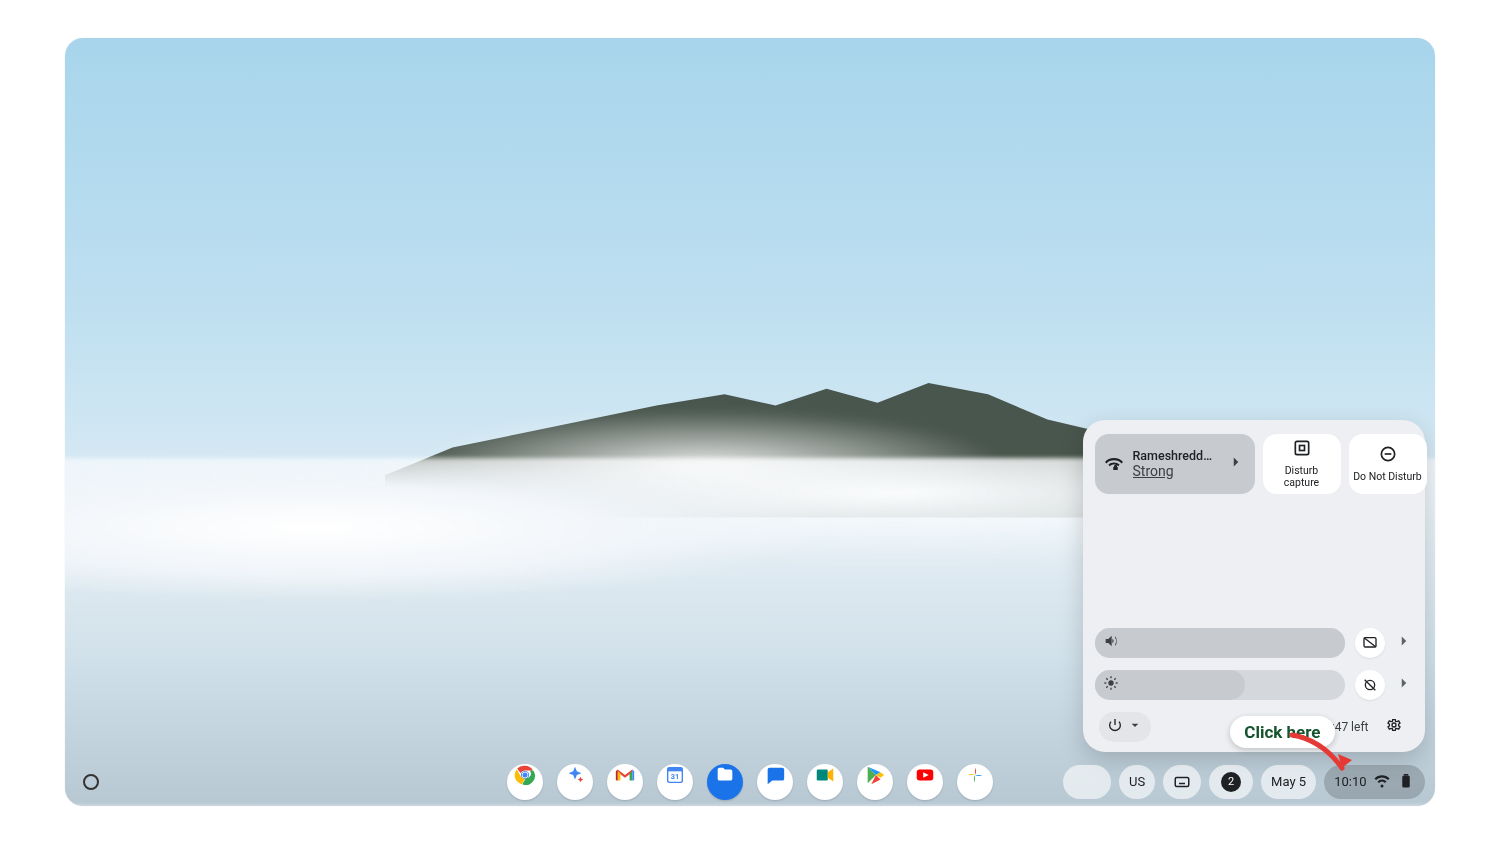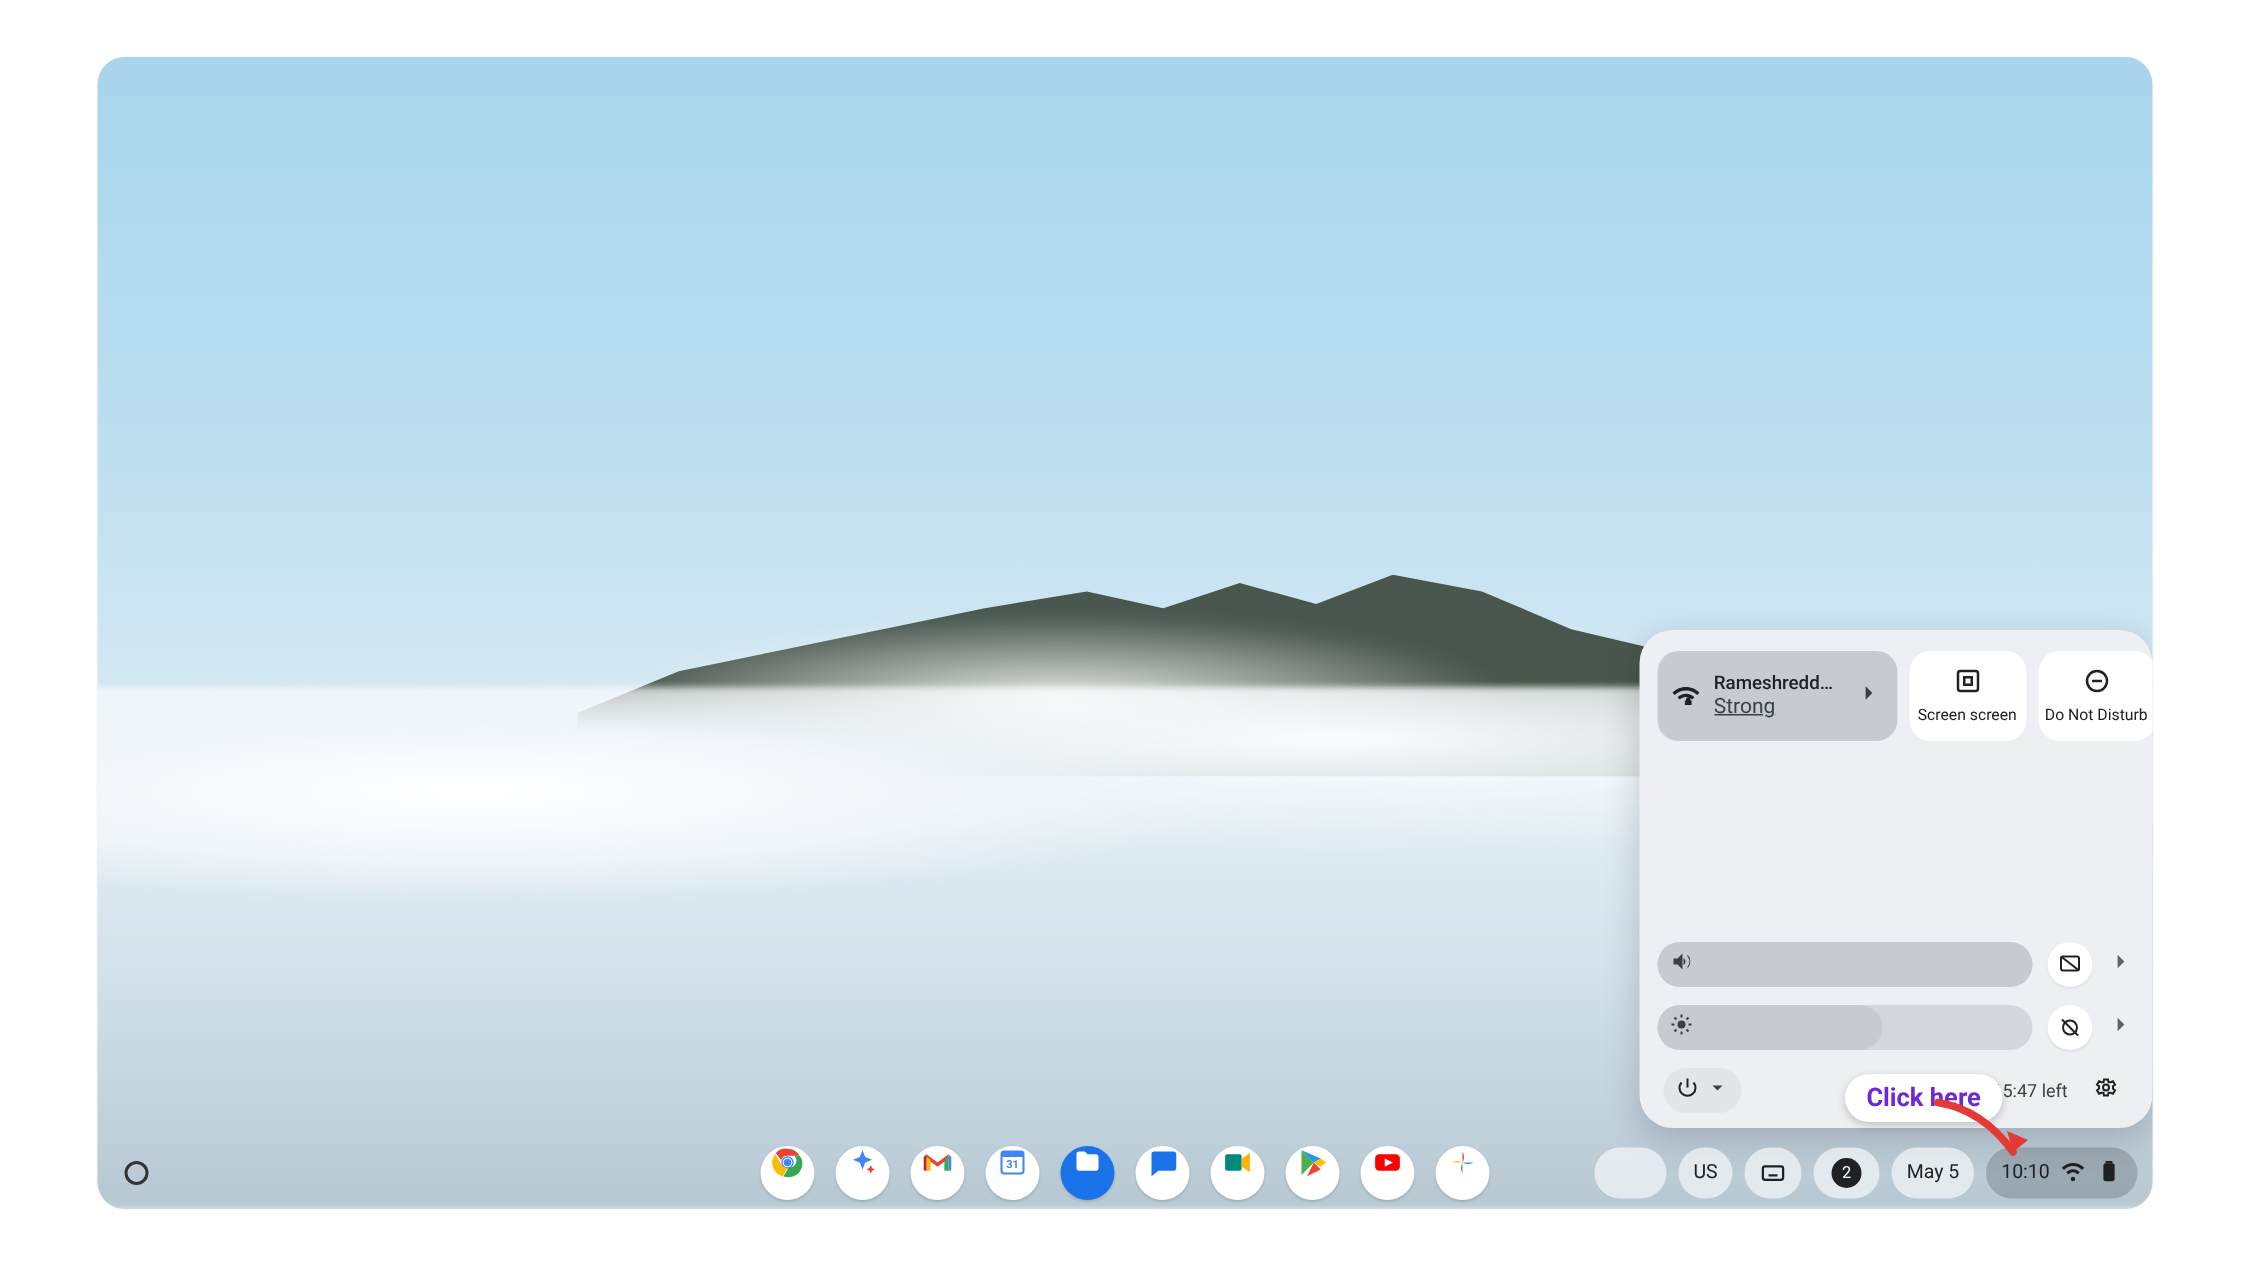--- a/index.html
+++ b/index.html
@@ -104,21 +104,21 @@
     display: flex; align-items: center; justify-content: center;
     margin: 0 2px;
   }
   .status-pill {
     display: flex; gap: 6px; align-items: center;
   }
 
   
   .qs-panel {
     position: absolute;
-    right: 0;
+    right: 10px;
     bottom: 54px;
     width: 342px;
     background: #edeff2;
     border-radius: 22px;
     padding: 14px 12px 10px 12px;
     box-shadow: 0 8px 24px rgba(0,0,0,0.18);
   }
   .qs-grid {
     display: grid;
     grid-template-columns: 160px 78px 78px;
@@ -200,21 +200,21 @@
   .qs-footer .batt { font-size: 12px; color:#3c4043; }
   .gear-btn { width: 30px; height:30px; border-radius:50%; display:flex; align-items:center; justify-content:center; }
   .gear-btn svg, .power-pill svg { width:16px; height:16px; }
 
   
   .annotation {
     position: absolute;
     right: 100px;
     bottom: 58px;
     background: #fff;
-    color: #6d28d9;
+    color: #14532d;
     font-weight: 700;
     font-size: 17px;
     padding: 6px 14px;
     border-radius: 18px;
     box-shadow: 0 2px 6px rgba(0,0,0,0.2);
     z-index: 20;
   }
   .arrow {
     position: absolute;
     right: 78px;
@@ -251,21 +251,21 @@
         </span>
       </div>
 
       <div class="tile white square cap-tile">
         <span>
           <svg viewBox="0 0 24 24" fill="none" stroke="#202124" stroke-width="2">
               <rect x="4" y="4" width="16" height="16" rx="2"></rect>
               <rect x="9" y="9" width="6" height="6"></rect>
             </svg>
         </span>
-        <div class="sq-label">Screen screen</div>
+        <div class="sq-label">Disturb capture</div>
       </div>
 
       <div class="tile white square dnd-tile">
         <span>
           <svg viewBox="0 0 24 24" fill="none" stroke="#202124" stroke-width="2">
               <circle cx="12" cy="12" r="8"></circle>
               <line x1="8" y1="12" x2="16" y2="12"></line>
             </svg>
         </span>
         <div class="sq-label">Do Not Disturb</div>

